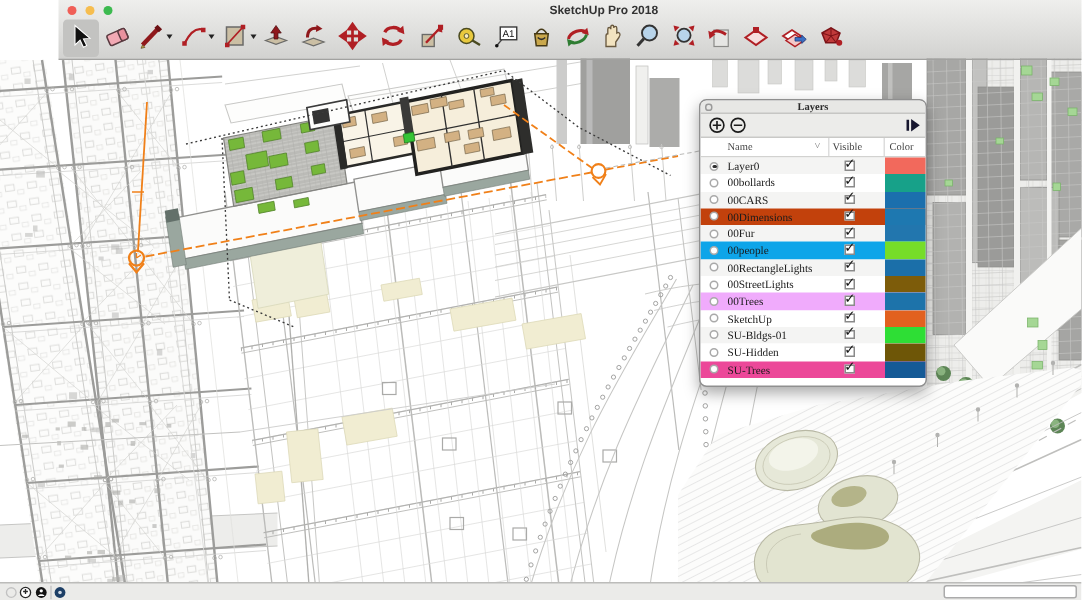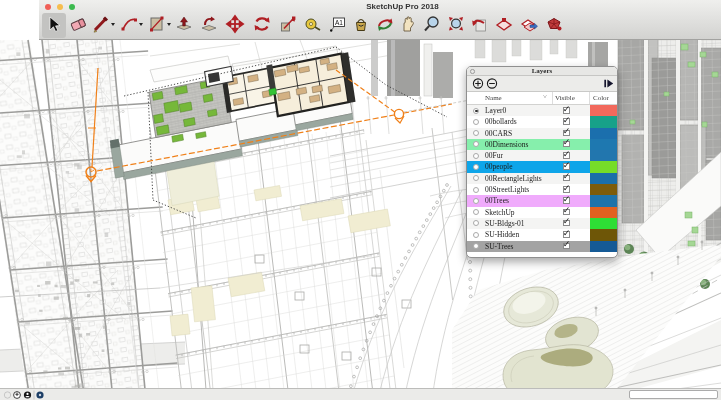--- a/index.html
+++ b/index.html
@@ -765,21 +765,21 @@
         <span class="tick">✓</span>
         <span class="sw" style="background:#17a189;"></span>
       </div>
 <div class="prow" style="background:#f4f4f3;text-align:right;">
         <span class="radio"></span>
         <span class="nm">00CARS</span>
         <span class="chk"></span>
         <span class="tick">✓</span>
         <span class="sw" style="background:#1b6fad;"></span>
       </div>
-<div class="prow" style="background:#86efac;">
+<div class="prow" style="background:#c2410c;">
         <span class="radio"></span>
         <span class="nm">00Dimensions</span>
         <span class="chk"></span>
         <span class="tick">✓</span>
         <span class="sw" style="background:#1e78b0;"></span>
       </div>
 <div class="prow" style="background:#f4f4f3;">
         <span class="radio"></span>
         <span class="nm">00Fur</span>
         <span class="chk"></span>
@@ -828,21 +828,21 @@
         <span class="tick">✓</span>
         <span class="sw" style="background:#2ede35;"></span>
       </div>
 <div class="prow" style="background:#ffffff;">
         <span class="radio"></span>
         <span class="nm">SU-Hidden</span>
         <span class="chk"></span>
         <span class="tick">✓</span>
         <span class="sw" style="background:#6e5607;"></span>
       </div>
-<div class="prow" style="background:#a3a3a3;padding-left:44px;">
+<div class="prow" style="background:#ec4899;padding-left:44px;">
         <span class="radio"></span>
         <span class="nm">SU-Trees</span>
         <span class="chk"></span>
         <span class="tick">✓</span>
         <span class="sw" style="background:#155a96;"></span>
       </div>
   </div>
 </div>
 
 <div id="statusbar">

